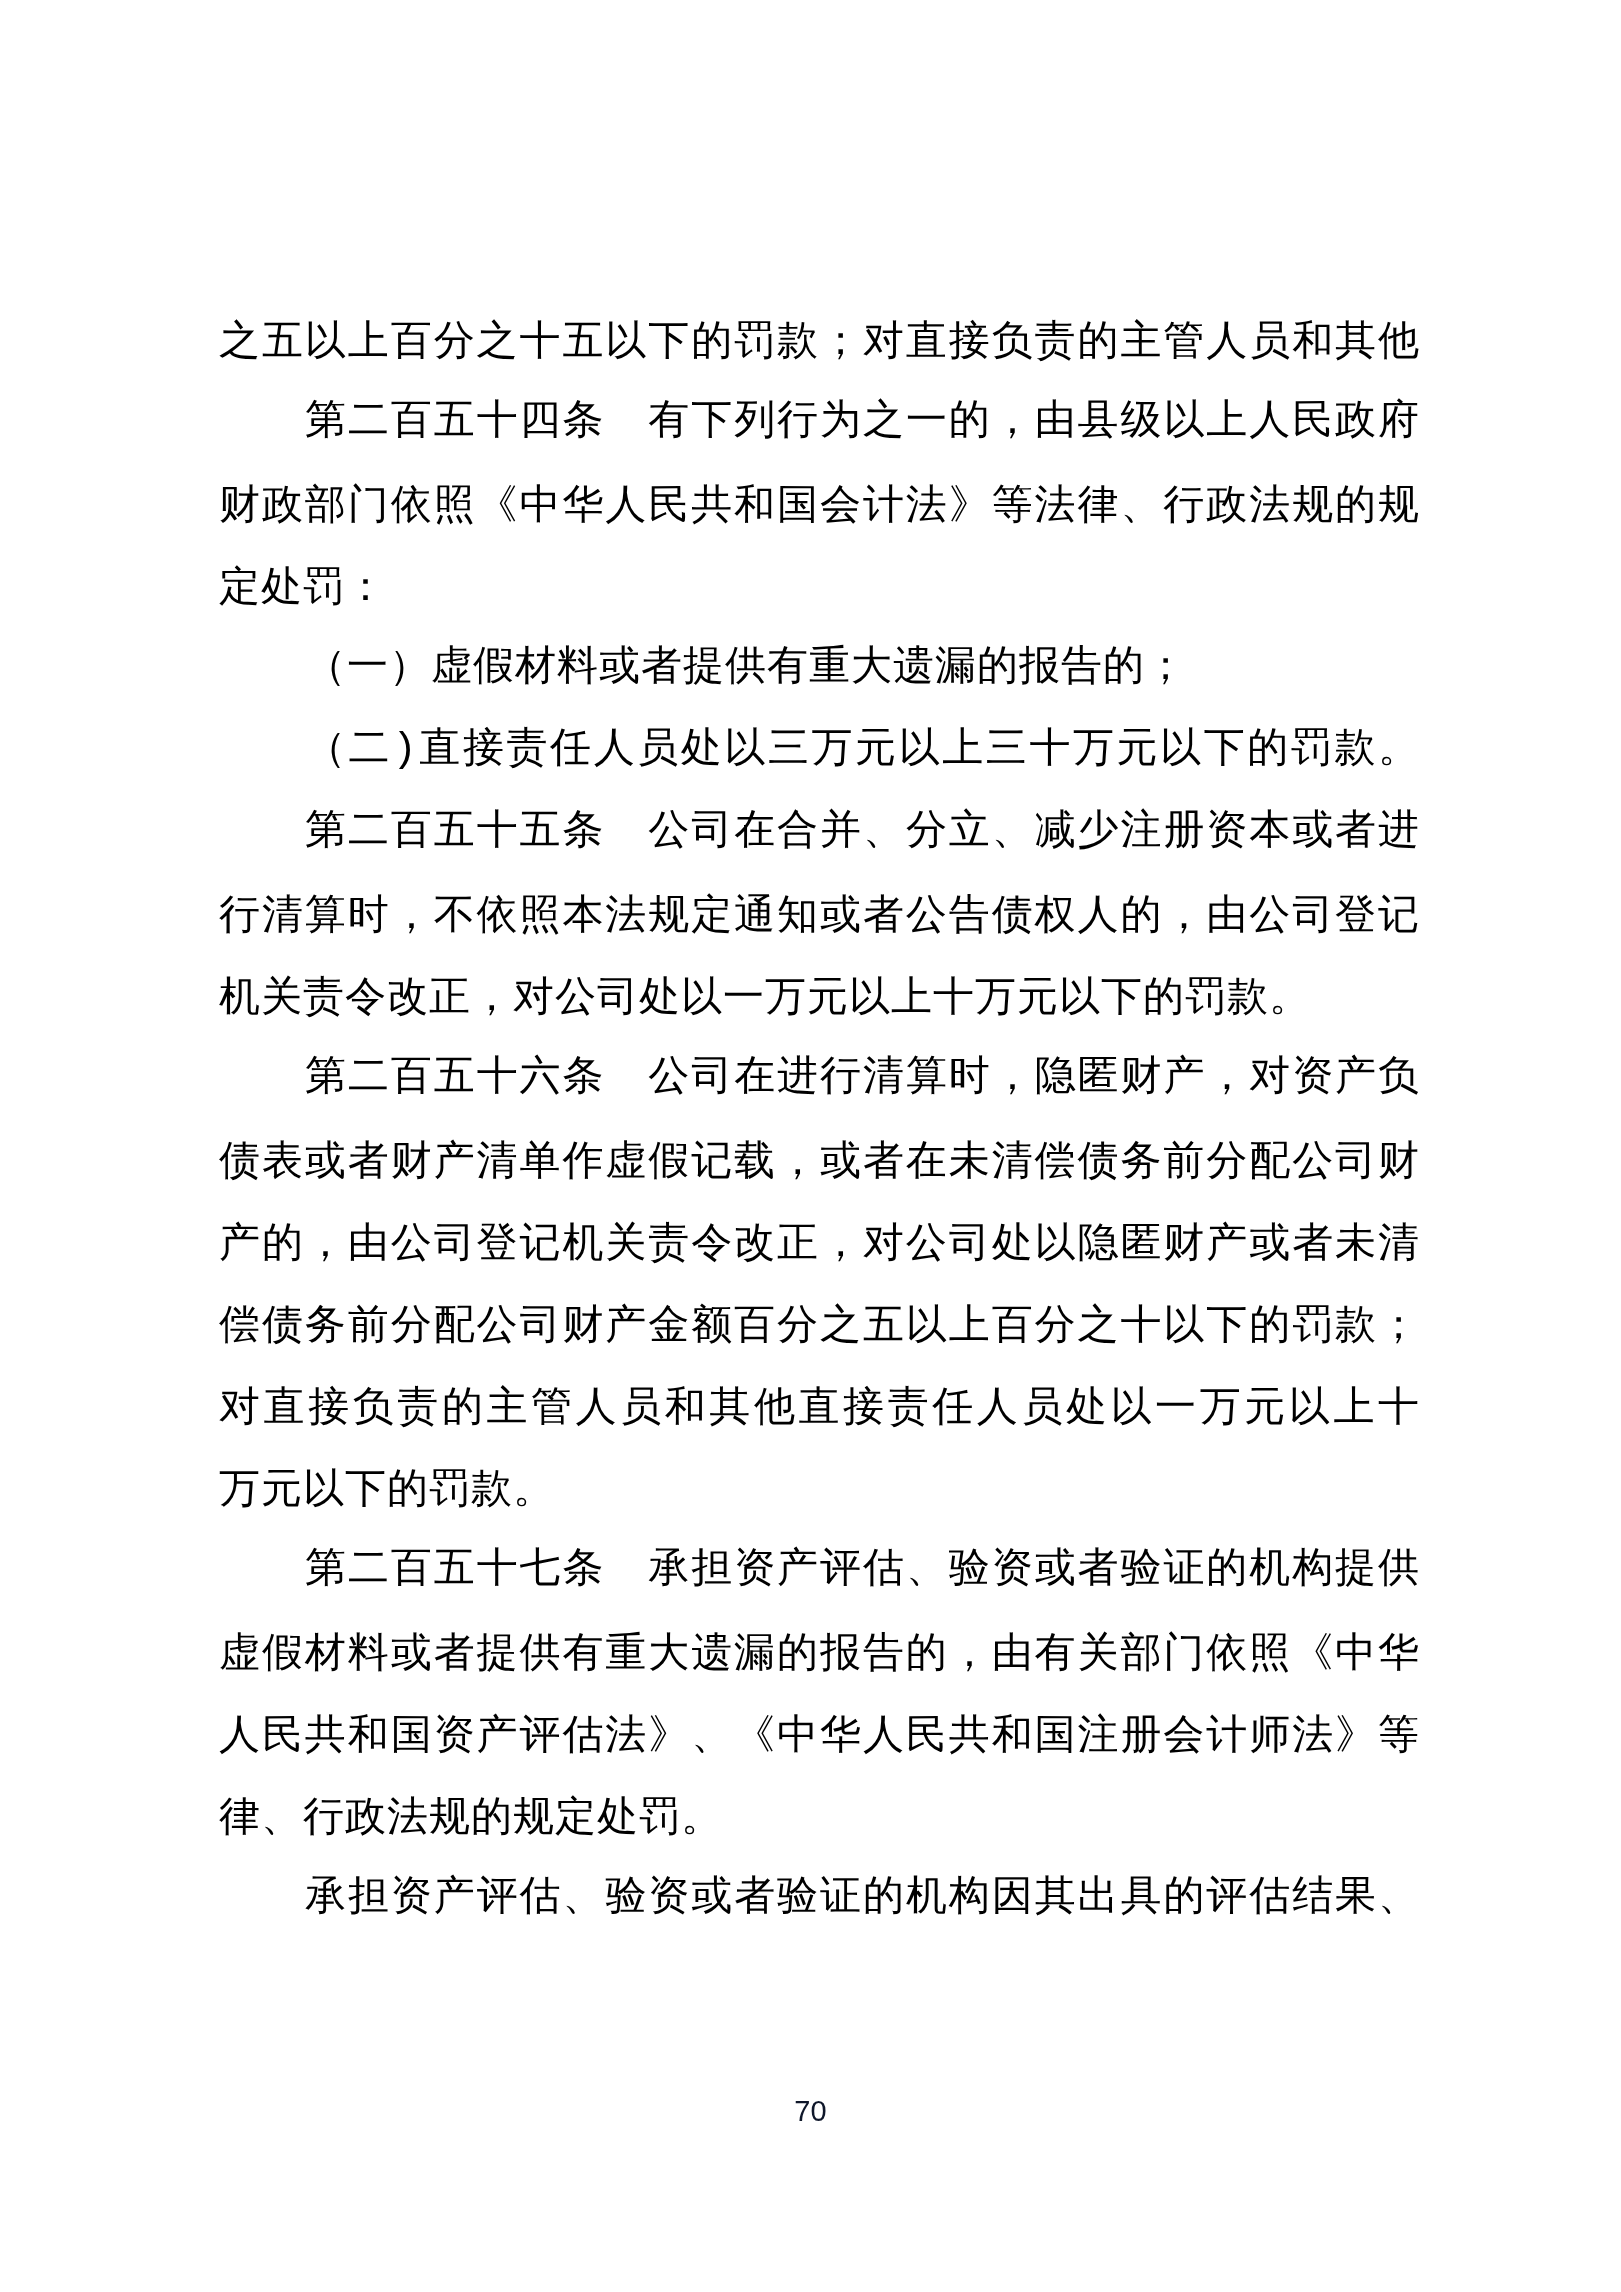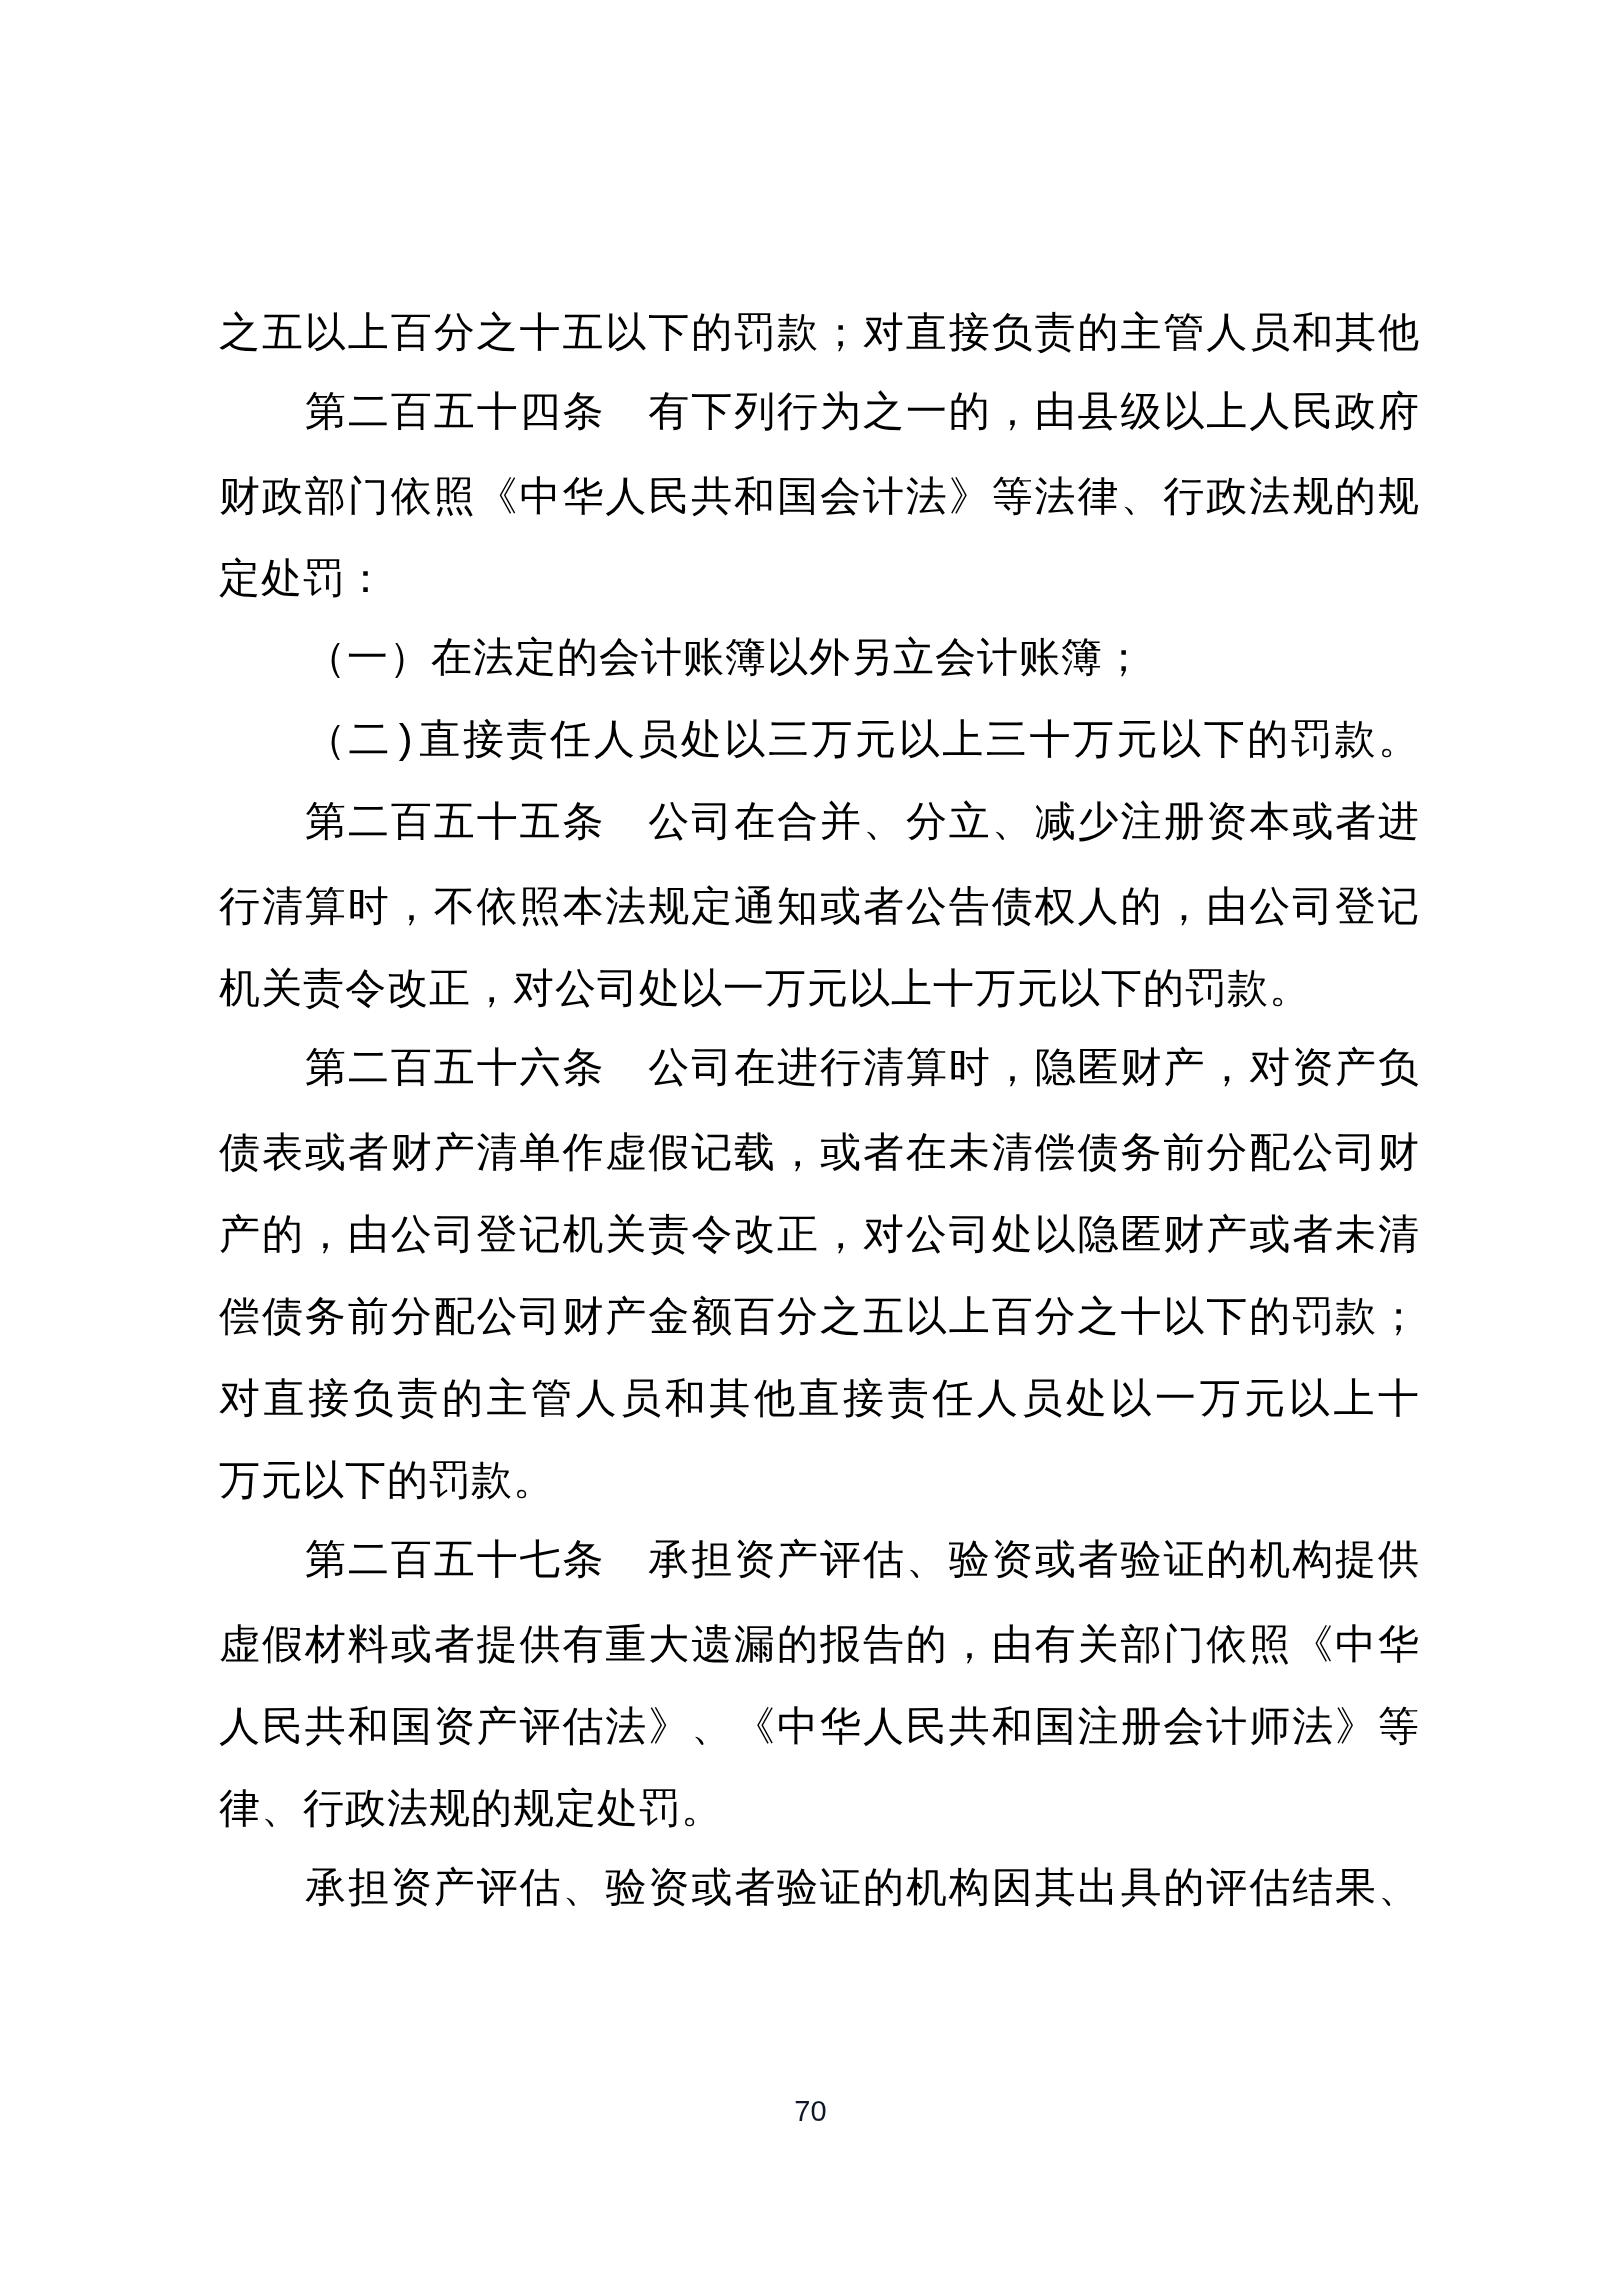--- a/index.html
+++ b/index.html
@@ -12,21 +12,21 @@
     width: 1621px;
     height: 2293px;
     background: #ffffff;
     color: #000000;
     font-family: "Liberation Serif", serif;
     overflow: hidden;
   }
   .text-block {
     position: absolute;
     left: 219px;
-    top: 291px;
+    top: 299px;
     width: 1201px;
   }
   .line {
     margin: 0;
     padding: 0;
     font-size: 41px;
     line-height: 82px;
     height: 82px;
     overflow: hidden;
     letter-spacing: 1px;
@@ -56,21 +56,21 @@
 </style>
 </head>
 <body>
 
 <div class="page">
   <main class="text-block">
     <p class="line justify">之五以上百分之十五以下的罚款；对直接负责的主管人员和其他</p>
     <p class="line indent justify">第二百五十四条　有下列行为之一的，由县级以上人民政府</p>
     <p class="line justify">财政部门依照《中华人民共和国会计法》等法律、行政法规的规</p>
     <p class="line">定处罚：</p>
-    <p class="line indent">（一）在法定的会计账簿以外另立会计账簿；</p>
+    <p class="line indent">（一）虚假材料或者提供有重大遗漏的报告的；</p>
     <p class="line indent justify">（二)直接责任人员处以三万元以上三十万元以下的罚款。</p>
     <p class="line indent justify">第二百五十五条　公司在合并、分立、减少注册资本或者进</p>
     <p class="line justify">行清算时，不依照本法规定通知或者公告债权人的，由公司登记</p>
     <p class="line">机关责令改正，对公司处以一万元以上十万元以下的罚款。</p>
     <p class="line indent justify">第二百五十六条　公司在进行清算时，隐匿财产，对资产负</p>
     <p class="line justify">债表或者财产清单作虚假记载，或者在未清偿债务前分配公司财</p>
     <p class="line justify">产的，由公司登记机关责令改正，对公司处以隐匿财产或者未清</p>
     <p class="line justify">偿债务前分配公司财产金额百分之五以上百分之十以下的罚款；</p>
     <p class="line justify">对直接负责的主管人员和其他直接责任人员处以一万元以上十</p>
     <p class="line">万元以下的罚款。</p>

